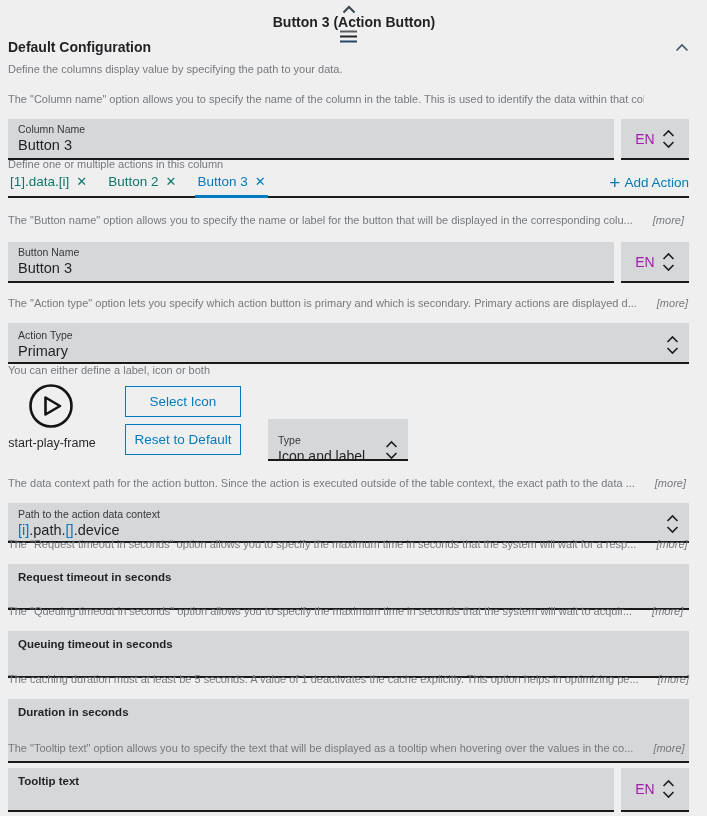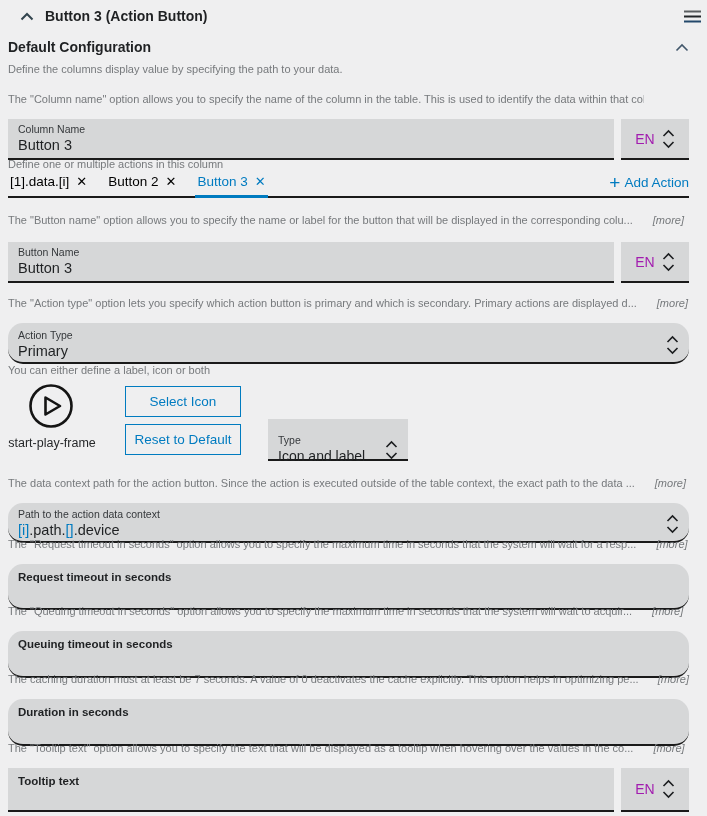--- a/index.html
+++ b/index.html
@@ -7,51 +7,51 @@
   body {
     font-family:"Liberation Sans", sans-serif;
     background:#efeff0;
     color:#1f2123;
     position:relative;
     overflow:hidden;
   }
   .abs { position:absolute; }
 
   
-  .panel-header { left:20px; top:5px; width:681px; height:22px; display:flex; align-items:center; }
+  .panel-header { left:8px; top:5px; width:681px; height:22px; display:flex; align-items:center;flex-direction:column; }
   .panel-header .title { font-size:14px; font-weight:700; margin-left:11px; flex:1; }
   .icon-btn { background:none; border:none; cursor:pointer; padding:0; display:flex; align-items:center; }
 
   .section-header { left:8px; top:39px; width:681px; display:flex; align-items:center; }
   .section-header .title { font-size:14px; font-weight:700; flex:1; }
 
   
   .desc { left:8px; width:681px; display:flex; justify-content:flex-start; align-items:baseline;
           font-size:11px; color:#76797c; white-space:nowrap; }
   .desc .desc-text { overflow:hidden; max-width:636px; }
   .desc .more { color:#76797c; margin-left:20px;font-style:italic; }
 
   
   .field { background:#d6d7d8; border-bottom:2px solid #1a1a1a; padding:4px 10px 0 10px; }
   .row { left:8px; width:681px; display:flex;margin-top:12px; }
   .field.main { width:606px; }
-  .field.full { width:681px;border-radius:15px; }
+  .field.full { width:681px; }
   .field.lang { width:68px; margin-left:7px; display:flex; align-items:center; justify-content:center; gap:7px; padding:0; }
   .flabel { font-size:10.5px; color:#35383b; line-height:13px; }
   .fvalue { font-size:14.5px; color:#1f2123; line-height:19px; }
   .elabel { font-size:11.5px; font-weight:700; color:#1f2123; padding-top:3px; }
   .lang-code { font-size:14px; color:#a21caf; }
   .with-spinner { display:flex; align-items:center; }
   .with-spinner .ftext { flex:1; }
   .hl { color:#007bc0; }
 
   
   .tabbar { left:8px; top:173px; width:681px; display:flex; align-items:flex-end;
             border-bottom:2px solid #1a1a1a; height:25px; }
-  .tab { display:flex; align-items:center; gap:7px; font-size:13.5px; color:#000000;
+  .tab { display:flex; align-items:center; gap:7px; font-size:13.5px; color:#0f766e;
          padding:0 2px 7px 2px; margin-right:17px; position:relative; cursor:pointer; }
   .tab.active { color:#007bc0; }
   .tab.active::after { content:""; position:absolute; left:0; right:0; bottom:-2px; height:3px; background:#007bc0; }
   .tab .x { font-size:13px; line-height:1; }
   .add-action { margin-left:auto; display:flex; align-items:center; gap:4px; color:#007bc0;
                 font-size:13.5px; padding-bottom:6px; cursor:pointer; background:none; border:none; }
   .add-action .plus { font-size:19px; font-weight:300; line-height:14px; }
 
   
   .btn-outline { border:1px solid #007bc0; color:#007bc0; background:transparent;
@@ -222,25 +222,25 @@
   <span class="desc-text">The "Queuing timeout in seconds" option allows you to specify the maximum time in seconds that the system will wait to acquir...</span>
   <span class="more">[more]</span>
 </div>
 <div class="abs row" style="top:619px">
   <div class="field full" style="height:47px">
     <div class="elabel">Queuing timeout in seconds</div>
   </div>
 </div>
 
 <div class="abs desc" style="top:673px">
-  <span class="desc-text">The caching duration must at least be 7 seconds. A value of 0 deactivates the cache explicitly. This option helps in optimizing pe...</span>
+  <span class="desc-text">The caching duration must at least be 5 seconds. A value of 1 deactivates the cache explicitly. This option helps in optimizing pe...</span>
   <span class="more">[more]</span>
 </div>
 <div class="abs row" style="top:687px">
-  <div class="field full" style="height:47px">
+  <div class="field full" style="height:64px">
     <div class="elabel">Duration in seconds</div>
   </div>
 </div>
 
 <div class="abs desc" style="top:742px">
   <span class="desc-text">The "Tooltip text" option allows you to specify the text that will be displayed as a tooltip when hovering over the values in the co...</span>
   <span class="more">[more]</span>
 </div>
 <div class="abs row" style="top:756px">
   <div class="field main" style="height:44px">

